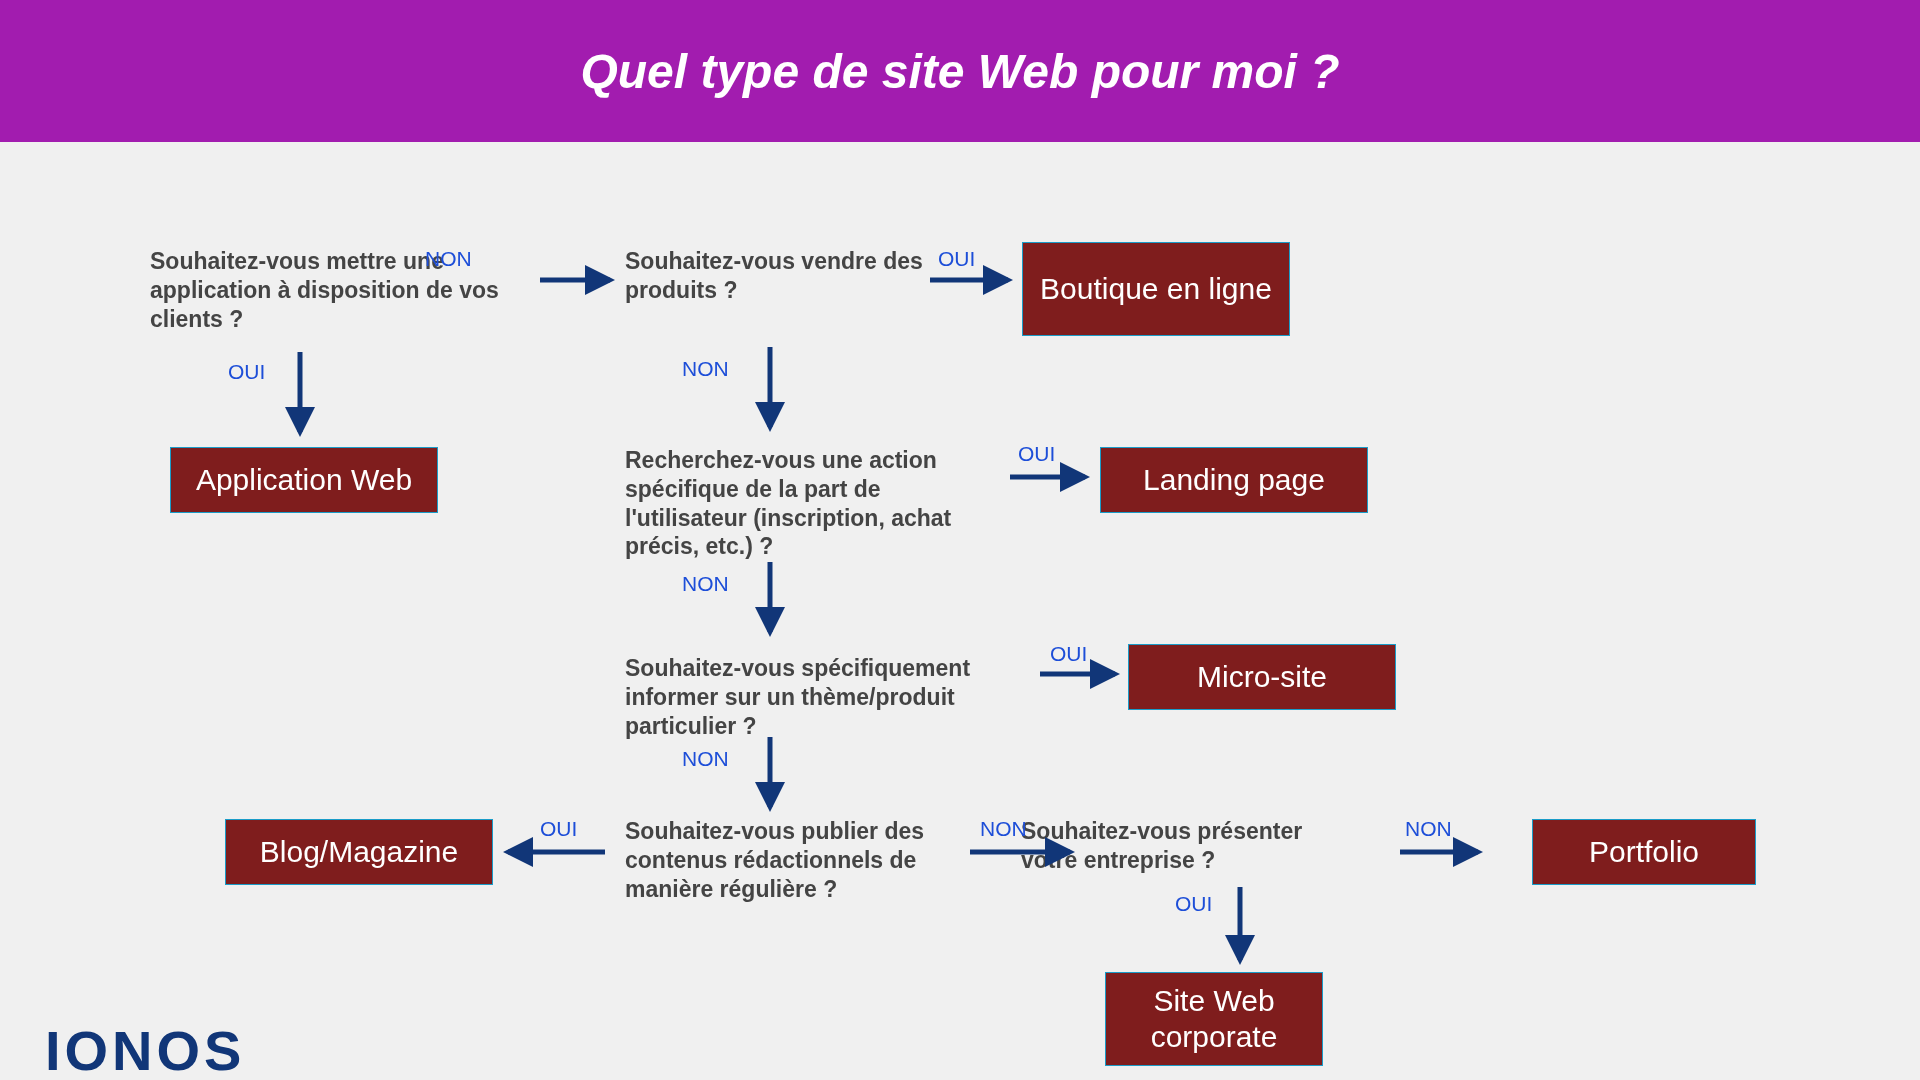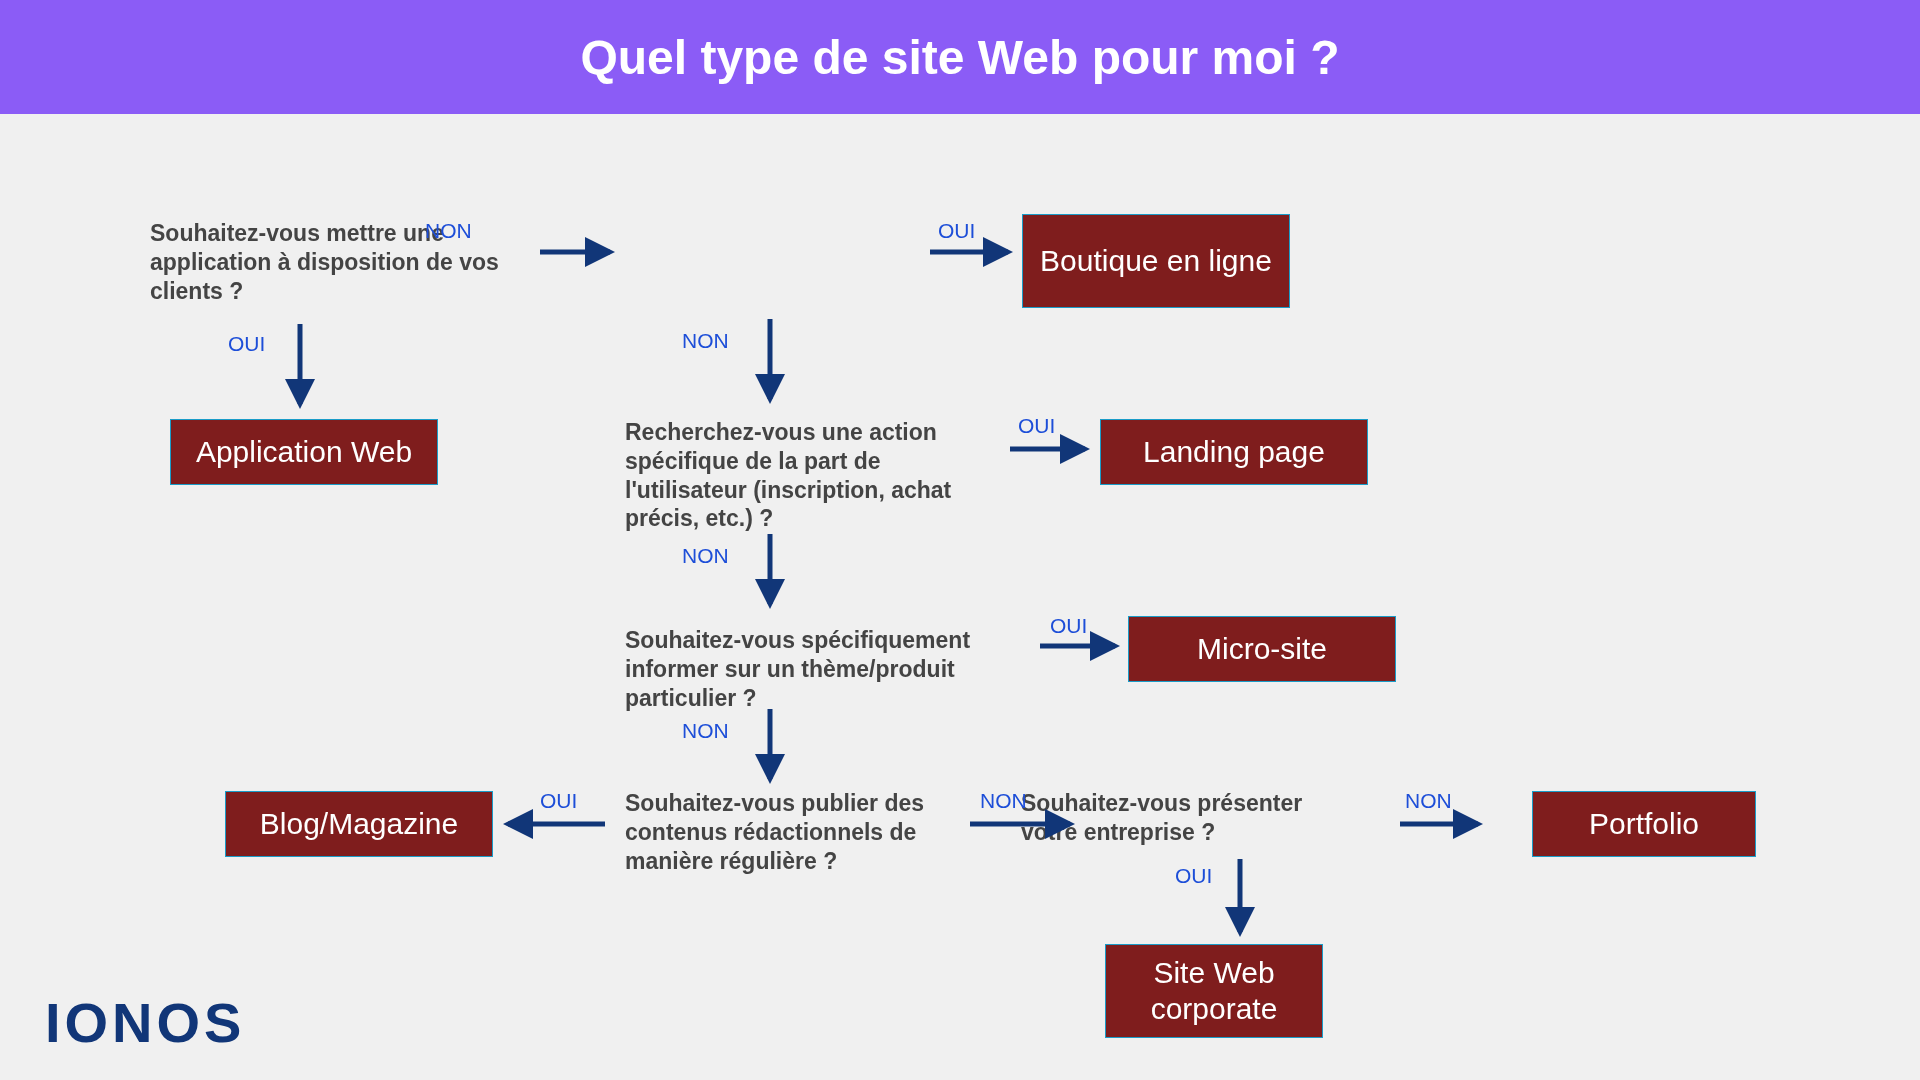--- a/index.html
+++ b/index.html
@@ -6,25 +6,26 @@
   body {
     width: 1920px;
     height: 1080px;
     background: #f0f0f0;
     font-family: -apple-system, BlinkMacSystemFont, "Segoe UI", Arial, sans-serif;
     position: relative;
     overflow: hidden;
   }
   .header {
     width: 100%;
-    height: 114px;
-    background: #8b5cf6;
+    height: 142px;
+    background: #a21caf;
     display: flex;
     align-items: center;
     justify-content: center;
+    font-style: italic;
   }
   .header h1 {
     color: #fff;
     font-size: 48px;
     font-weight: 700;
   }
   .canvas {
     position: relative;
     width: 100%;
     height: calc(100% - 114px);
@@ -78,20 +79,21 @@
 </head>
 <body>
 
 <div class="header">
   <h1>Quel type de site Web pour moi ?</h1>
 </div>
 
 <div class="canvas">
 
   <div class="question" style="left:150px; top:105px; width:350px;">Souhaitez-vous mettre une application à disposition de vos clients ?</div>
+  <div class="question" style="left:625px; top:105px; width:300px;">Souhaitez-vous vendre des produits ?</div>
   <div class="question" style="left:625px; top:304px; width:330px;">Recherchez-vous une action spécifique de la part de l'utilisateur (inscription, achat précis, etc.) ?</div>
   <div class="question" style="left:625px; top:512px; width:360px;">Souhaitez-vous spécifiquement informer sur un thème/produit particulier ?</div>
   <div class="question" style="left:625px; top:675px; width:320px;">Souhaitez-vous publier des contenus rédactionnels de manière régulière ?</div>
   <div class="question" style="left:1021px; top:675px; width:320px;">Souhaitez-vous présenter votre entreprise ?</div>
 
   <div class="result" style="left:170px; top:305px; width:268px; height:66px;">Application Web</div>
   <div class="result" style="left:1022px; top:100px; width:268px; height:94px;">Boutique en ligne</div>
   <div class="result" style="left:1100px; top:305px; width:268px; height:66px;">Landing page</div>
   <div class="result" style="left:225px; top:677px; width:268px; height:66px;">Blog/Magazine</div>
   <div class="result" style="left:1128px; top:502px; width:268px; height:66px;">Micro-site</div>

